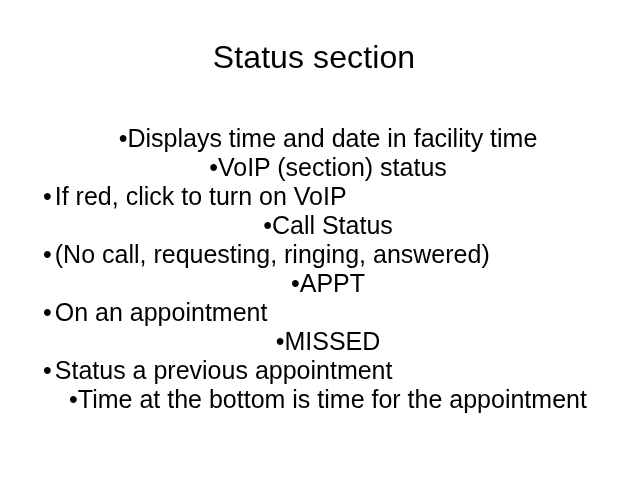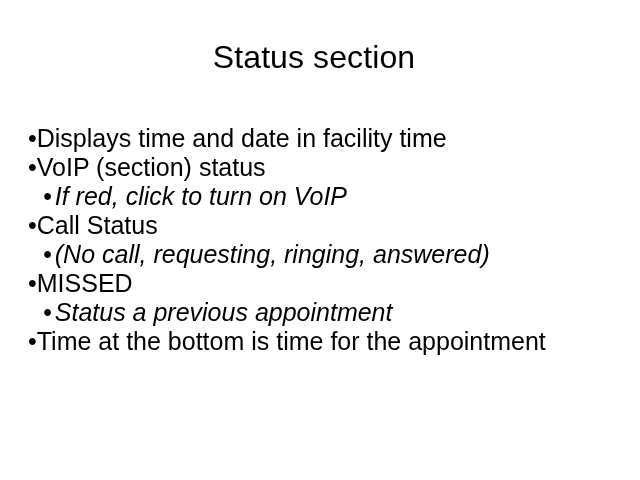--- a/index.html
+++ b/index.html
@@ -45,24 +45,24 @@
   }
   .bullet-line {
     display: block;
     font-size: 25px;
     line-height: 29px;
     white-space: nowrap;
     color: #000000;
   }
   .bullet-line.level-1 {
     padding-left: 0px;
+    text-align: center;
   }
   .bullet-line.level-2 {
     padding-left: 15px;
-    font-style: italic;
   }
   .bullet-mark {
     display: inline-block;
     font-size: 25px;
     line-height: 29px;
     vertical-align: baseline;
   }
   .level-1 > .bullet-mark {
     margin-right: 0px;
   }
@@ -90,20 +90,26 @@
     <li class="bullet-line level-2">
       <span class="bullet-mark">•</span><span class="bullet-text">If red, click to turn on VoIP</span>
     </li>
     <li class="bullet-line level-1">
       <span class="bullet-mark">•</span><span class="bullet-text">Call Status</span>
     </li>
     <li class="bullet-line level-2">
       <span class="bullet-mark">•</span><span class="bullet-text">(No call, requesting, ringing, answered)</span>
     </li>
     <li class="bullet-line level-1">
+      <span class="bullet-mark">•</span><span class="bullet-text">APPT</span>
+    </li>
+    <li class="bullet-line level-2">
+      <span class="bullet-mark">•</span><span class="bullet-text">On an appointment</span>
+    </li>
+    <li class="bullet-line level-1">
       <span class="bullet-mark">•</span><span class="bullet-text">MISSED</span>
     </li>
     <li class="bullet-line level-2">
       <span class="bullet-mark">•</span><span class="bullet-text">Status a previous appointment</span>
     </li>
     <li class="bullet-line level-1">
       <span class="bullet-mark">•</span><span class="bullet-text">Time at the bottom is time for the appointment</span>
     </li>
   </ul>
 

